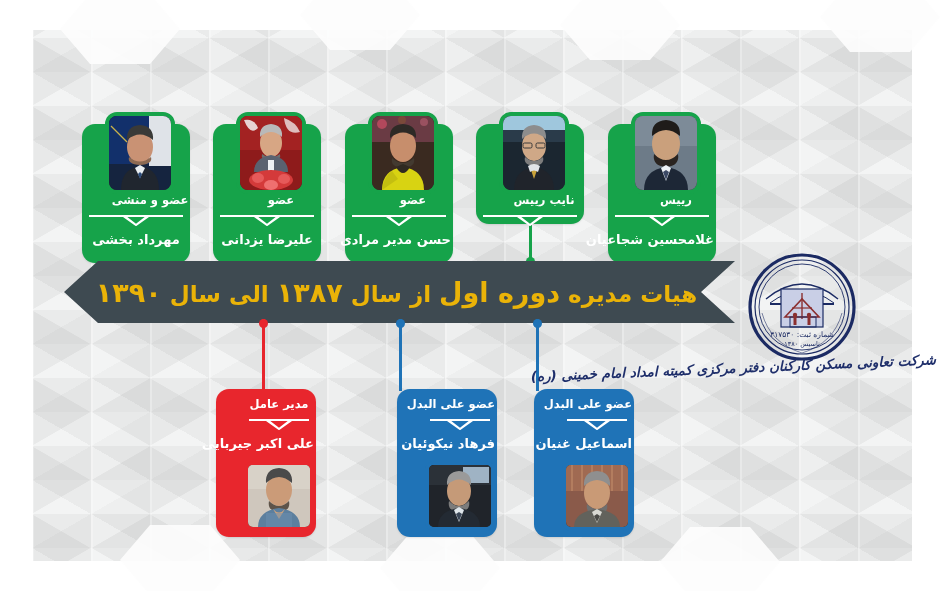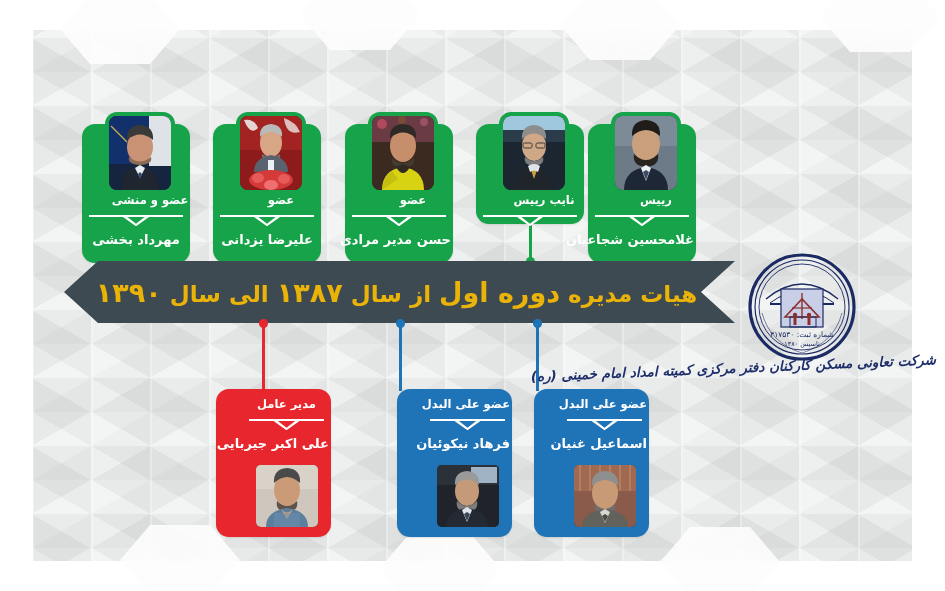--- a/index.html
+++ b/index.html
@@ -129,21 +129,21 @@
     height: 74px;
     border: 4px solid #16a34a;
     border-radius: 12px;
     box-sizing: content-box;
   }
   .card.green .body { padding-top: 70px; }
   .card.green .role  { padding-bottom: 7px; padding-left: 28px; }
   .card.green .pname { padding: 9px 2px 15px; }
 
   
-  .card.flip { width: 115px; box-shadow: 0 1px 2px rgba(0,0,0,.10); padding-left: 26px; }
+  .card.flip { width: 100px; box-shadow: 0 1px 2px rgba(0,0,0,.10); padding-left: 26px; }
   .card.flip.red  { background: #e8262d; }
   .card.flip.blue { background: #1f73b7; margin-left: 44px; }
   .card.flip .role  { padding: 9px 2px 7px; }
   .card.flip .pname { padding: 9px 2px 9px; }
   .card.flip .photo {
     position: relative;
     margin: 0 auto;
     width: 62px;
     height: 62px;
     border-radius: 9px;
@@ -354,21 +354,21 @@
     </div>
     <div class="body">
       <div class="role">نایب رییس</div>
       <div class="divider">
         <div class="bar"></div>
         <div class="vee"></div>
       </div>
     </div>
   </div>
 
-  <div class="card green" style="left:588px; top:124px;">
+  <div class="card green" style="left:608px; top:124px;">
     <div class="photo">
       <svg class="ph-img" viewBox="0 0 62 74" preserveAspectRatio="xMidYMid slice">
         <rect width="62" height="74" fill="#6d7b88"></rect>
         <rect x="0" y="0" width="62" height="30" fill="#7d8b98"></rect>
         <ellipse cx="31" cy="28" rx="14" ry="17" fill="#caa07c"></ellipse>
         <path d="M17 20 q14 -12 28 0 q1 -15 -14 -16 q-15 1 -14 16z" fill="#1f1c1a"></path>
         <path d="M19 38 q12 12 24 0 q2 12 -12 13 q-14 -1 -12 -13z" fill="#2a2420"></path>
         <path d="M9 74 q0 -20 22 -23 q22 3 22 23z" fill="#1d2736"></path>
         <path d="M26 52 l5 13 l5 -13 l-5 -3z" fill="#eef2f6"></path>
         <path d="M28 56 l3 8 l3 -8 l-3 -2z" fill="#3c4a66"></path>

